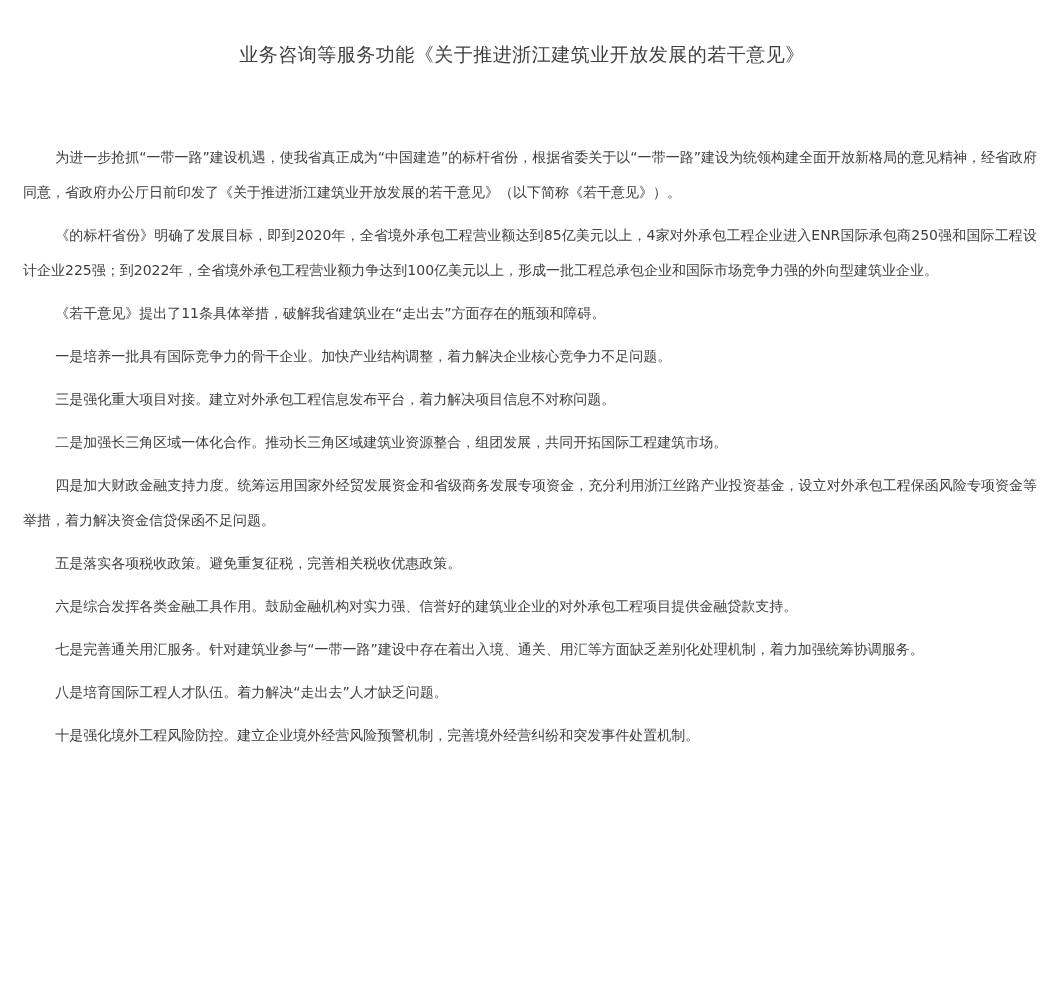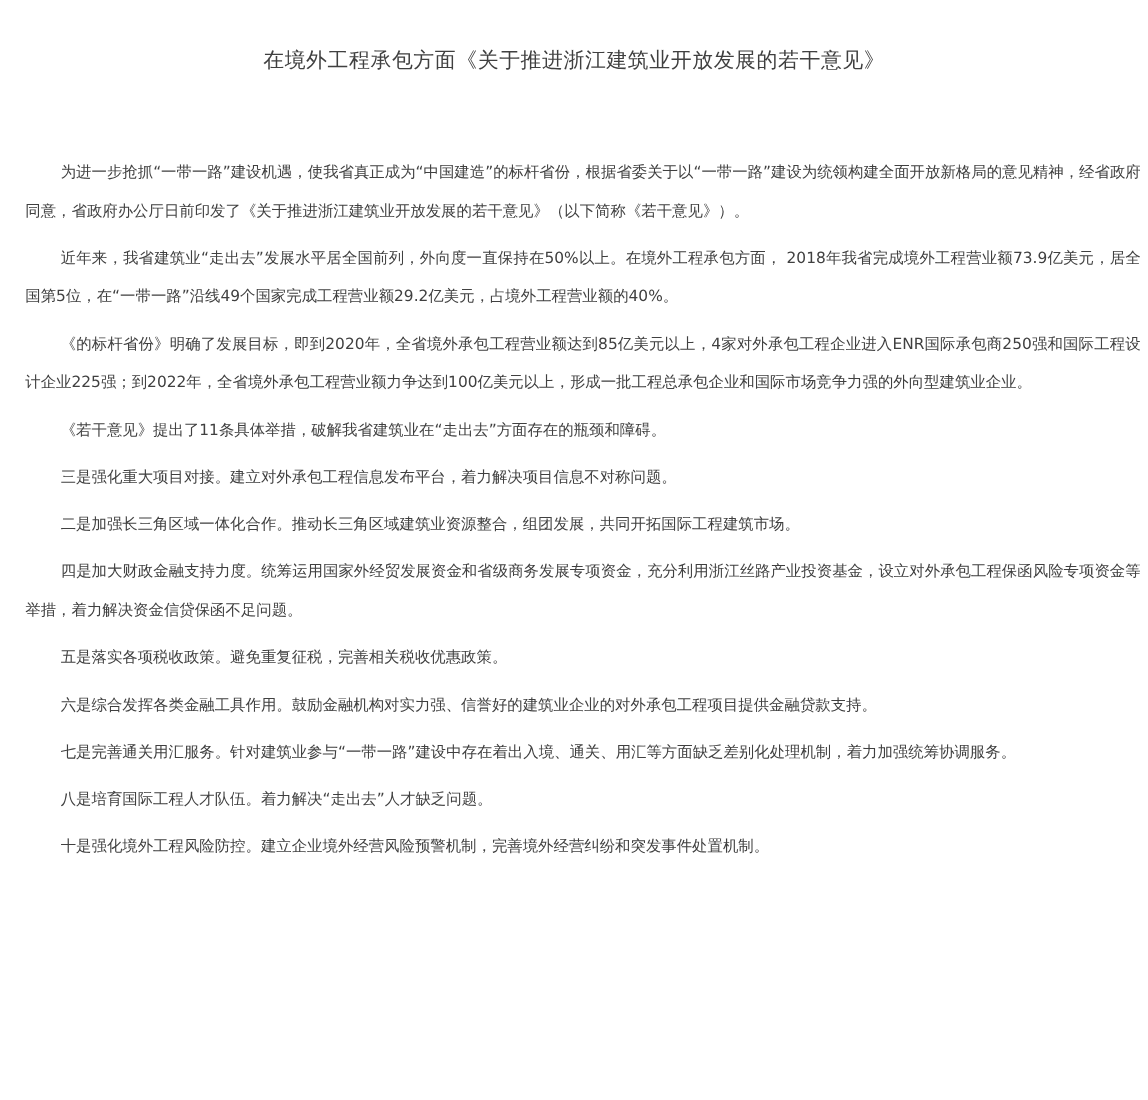--- a/index.html
+++ b/index.html
@@ -33,26 +33,26 @@
     line-height: 35px;
     text-indent: 2.3em;
     text-align: justify;
     color: #404040;
   }
 </style>
 </head>
 <body>
 
 <div class="article">
-  <h1 class="article-title">在境外工程承包方面《关于推进浙江建筑业开放发展的若干意见》</h1>
+  <h1 class="article-title">业务咨询等服务功能《关于推进浙江建筑业开放发展的若干意见》</h1>
   <div class="article-body" id="article-body">
       <p>为进一步抢抓“一带一路”建设机遇，使我省真正成为“中国建造”的标杆省份，根据省委关于以“一带一路”建设为统领构建全面开放新格局的意见精神，经省政府同意，省政府办公厅日前印发了《关于推进浙江建筑业开放发展的若干意见》（以下简称《若干意见》）。</p>
-      <p>近年来，我省建筑业“走出去”发展水平居全国前列，外向度一直保持在50%以上。在境外工程承包方面， 2018年我省完成境外工程营业额73.9亿美元，居全国第5位，在“一带一路”沿线49个国家完成工程营业额29.2亿美元，占境外工程营业额的40%。</p>
       <p>《的标杆省份》明确了发展目标，即到2020年，全省境外承包工程营业额达到85亿美元以上，4家对外承包工程企业进入ENR国际承包商250强和国际工程设计企业225强；到2022年，全省境外承包工程营业额力争达到100亿美元以上，形成一批工程总承包企业和国际市场竞争力强的外向型建筑业企业。</p>
       <p>《若干意见》提出了11条具体举措，破解我省建筑业在“走出去”方面存在的瓶颈和障碍。</p>
+      <p>一是培养一批具有国际竞争力的骨干企业。加快产业结构调整，着力解决企业核心竞争力不足问题。</p>
       <p>三是强化重大项目对接。建立对外承包工程信息发布平台，着力解决项目信息不对称问题。</p>
       <p>二是加强长三角区域一体化合作。推动长三角区域建筑业资源整合，组团发展，共同开拓国际工程建筑市场。</p>
       <p>四是加大财政金融支持力度。统筹运用国家外经贸发展资金和省级商务发展专项资金，充分利用浙江丝路产业投资基金，设立对外承包工程保函风险专项资金等举措，着力解决资金信贷保函不足问题。</p>
       <p>五是落实各项税收政策。避免重复征税，完善相关税收优惠政策。</p>
       <p>六是综合发挥各类金融工具作用。鼓励金融机构对实力强、信誉好的建筑业企业的对外承包工程项目提供金融贷款支持。</p>
       <p>七是完善通关用汇服务。针对建筑业参与“一带一路”建设中存在着出入境、通关、用汇等方面缺乏差别化处理机制，着力加强统筹协调服务。</p>
       <p>八是培育国际工程人才队伍。着力解决“走出去”人才缺乏问题。</p>
       <p>十是强化境外工程风险防控。建立企业境外经营风险预警机制，完善境外经营纠纷和突发事件处置机制。</p>
     </div>
 </div>

